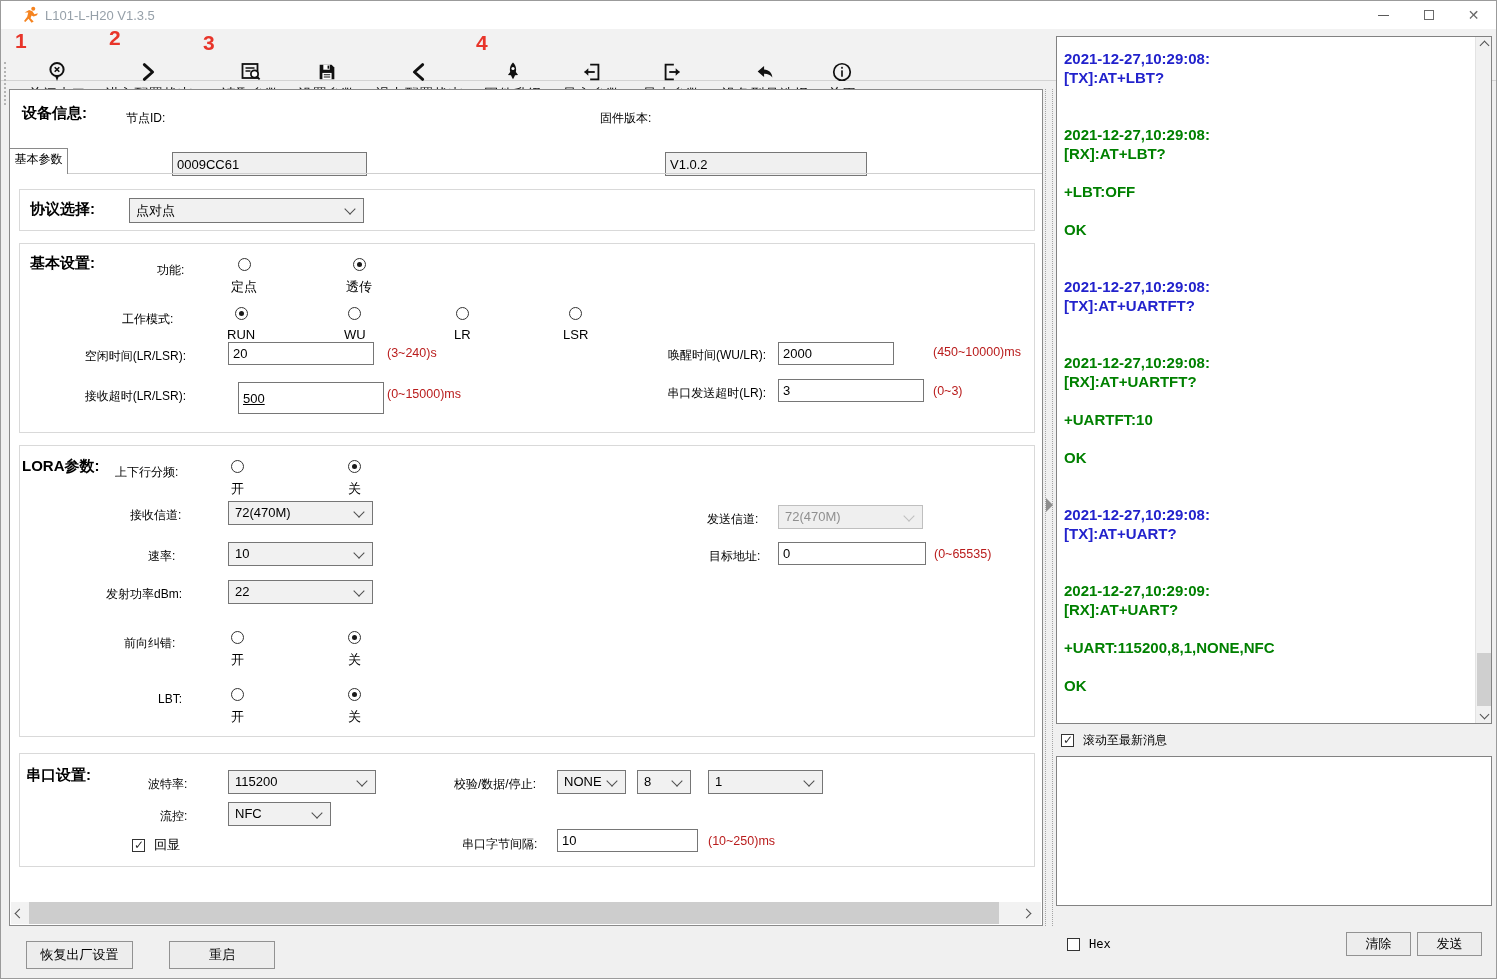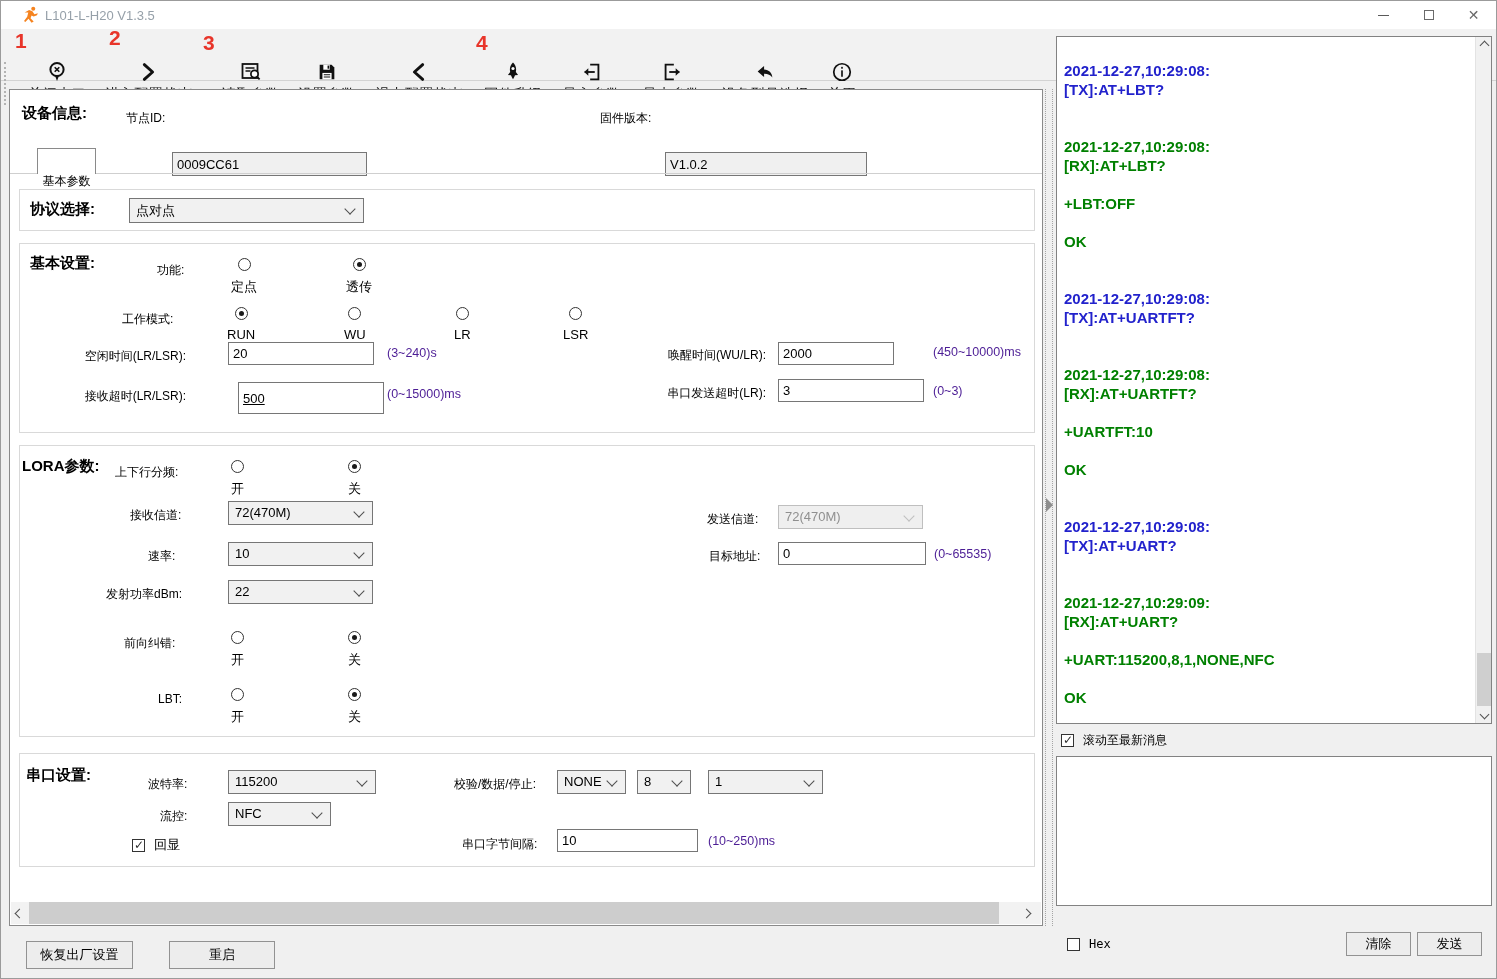--- a/index.html
+++ b/index.html
@@ -21,26 +21,26 @@
   .tb-item{position:absolute;top:31px;text-align:center;color:#161616;cursor:default;}
   .tb-icon{display:flex;height:24px;align-items:center;justify-content:center;}
   .tb-label{display:block;font-size:14.5px;margin-top:1px;white-space:nowrap;}
   .tb-caret{position:absolute;width:0;height:0;border-left:4px solid transparent;border-right:4px solid transparent;border-top:5px solid #222;}
   .red-mark{position:absolute;color:#e8352a;font-size:21px;font-weight:bold;font-family:"Liberation Sans",sans-serif;}
 
   
   .left-panel{position:absolute;left:8px;top:88px;width:1034px;height:837px;background:#ffffff;border:1px solid #8a8a8a;}
   .section-label{position:absolute;font-size:15px;font-weight:bold;color:#000;white-space:nowrap;}
   .fld-label{position:absolute;font-size:12px;color:#000;white-space:nowrap;}
-  .hint{position:absolute;font-size:12.5px;color:#4c1d95;white-space:nowrap;}
+  .hint{position:absolute;font-size:12.5px;color:#b91c1c;white-space:nowrap;}
   .tbox{position:absolute;background:#fff;border:1px solid #767676;font-size:13px;padding:0 4px;font-family:inherit;outline:none;}
   .tbox.ro{background:#f0f0f0;margin-top:48px;}
   .gbox{position:absolute;border:1px solid #d9d9d9;background:#fff;}
   .tab-line{position:absolute;left:0;width:1032px;top:83px;border-top:1px solid #cfcfcf;}
-  .tab{position:absolute;left:-1px;top:58px;width:59px;height:26px;background:#fff;border:1px solid #8a8a8a;border-bottom:none;z-index:2;font-size:12px;text-align:center;padding-top:24px;margin-left:28px;}
+  .tab{position:absolute;left:-1px;top:58px;width:59px;height:26px;background:#fff;border:1px solid #8a8a8a;border-bottom:none;z-index:2;font-size:12px;text-align:center;padding-top:2px;}
   .combo{position:absolute;background:#f1f1f1;border:1px solid #767676;font-size:13px;padding:3px 22px 0 6px;white-space:nowrap;overflow:hidden;}
   .combo::after{content:"";position:absolute;right:9px;top:6px;width:7px;height:7px;border-right:1.5px solid #4f4f4f;border-bottom:1.5px solid #4f4f4f;transform:rotate(45deg);}
   .combo.disabled{color:#8f8f8f;background:#efefef;border-color:#bfbfbf;}
   .combo.disabled::after{border-color:#bfbfbf;}
   .opt{position:absolute;display:flex;align-items:center;gap:7px;font-size:13px;white-space:nowrap;flex-direction:column;}
   .rd{width:13px;height:13px;border:1px solid #333;border-radius:50%;background:#fff;position:relative;flex:none;}
   .rd.sel::after{content:"";position:absolute;left:3px;top:3px;width:5px;height:5px;border-radius:50%;background:#1a1a1a;}
   .cb{width:13px;height:13px;border:1px solid #333;background:#fff;position:relative;flex:none;}
   .cb.checked::after{content:"\2713";position:absolute;left:1px;top:-2px;font-size:12px;color:#2d2d2d;}
   .chev{width:7px;height:7px;border-right:1.6px solid #505050;border-bottom:1.6px solid #505050;display:inline-block;}
@@ -54,21 +54,21 @@
 
   
   .push-btn{position:absolute;background:#ededed;border:1px solid #929292;font-size:13px;display:flex;align-items:center;justify-content:center;font-family:inherit;}
 
   
   .splitter{position:absolute;left:1044px;top:88px;width:8px;height:837px;border-left:1px dotted #a5a5a5;border-right:1px dotted #a5a5a5;}
   .split-arrow{position:absolute;left:1045px;top:497px;width:0;height:0;border-top:7px solid transparent;border-bottom:7px solid transparent;border-left:7px solid #8e8e8e;}
 
   
   .log-box{position:absolute;left:1055px;top:35px;width:436px;height:688px;background:#fff;border:1px solid #828282;overflow:hidden;}
-  .log-content{position:absolute;left:0;top:24px;right:17px;font-weight:bold;font-size:15px;font-family:"Liberation Sans","DejaVu Sans",sans-serif;}
+  .log-content{position:absolute;left:0;top:12px;right:17px;font-weight:bold;font-size:15px;font-family:"Liberation Sans","DejaVu Sans",sans-serif;}
   .log-line{padding-left:7px;line-height:19px;white-space:pre;}
   .log-line.tx{color:#2222cc;}
   .log-line.rx{color:#008000;}
   .log-line.gap{margin-top:19px;}
   .log-line.gap2{margin-top:38px;}
   .vscroll{position:absolute;right:0;top:0;bottom:0;width:16px;background:#f1f1f1;border-left:1px solid #e3e3e3;}
   .vs-btn{position:absolute;left:0;width:16px;height:17px;display:flex;align-items:center;justify-content:center;}
   .vs-thumb{position:absolute;left:1px;top:616px;width:14px;height:53px;background:#cfcfcf;}
   .chk-row{position:absolute;display:flex;align-items:center;gap:9px;font-size:12px;white-space:nowrap;}
   .send-box{position:absolute;left:1055px;top:755px;width:436px;height:150px;background:#fff;border:1px solid #828282;resize:none;outline:none;font-family:inherit;font-size:13px;padding:4px;}

